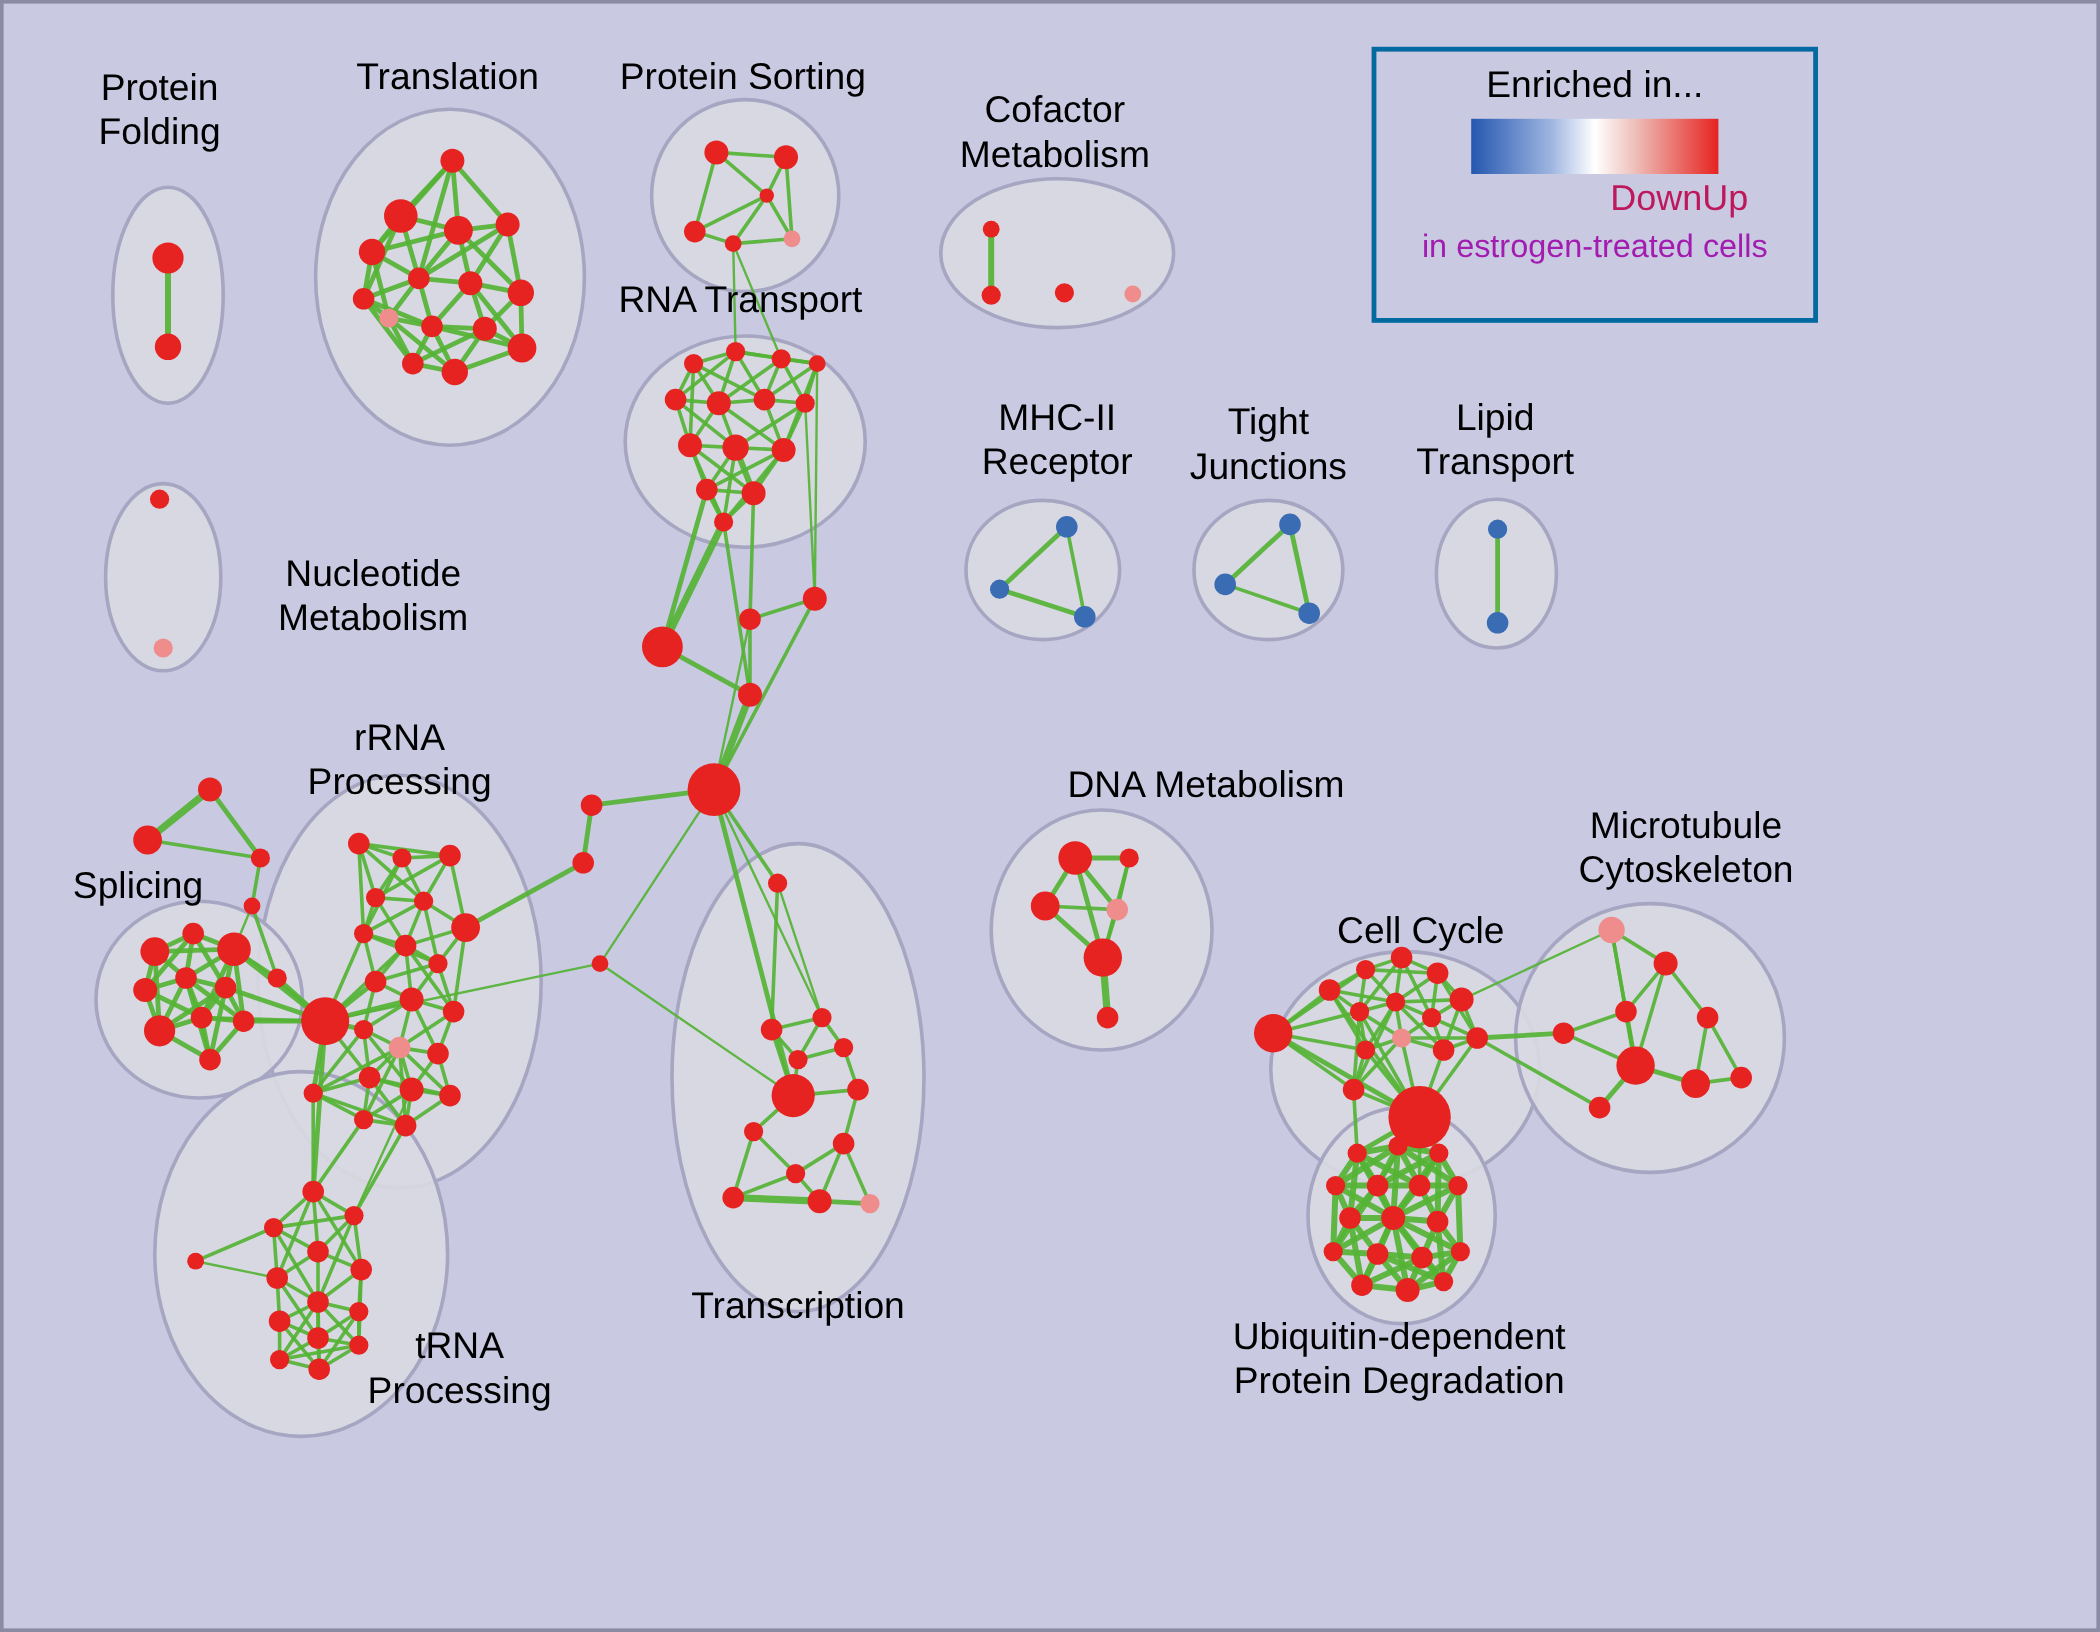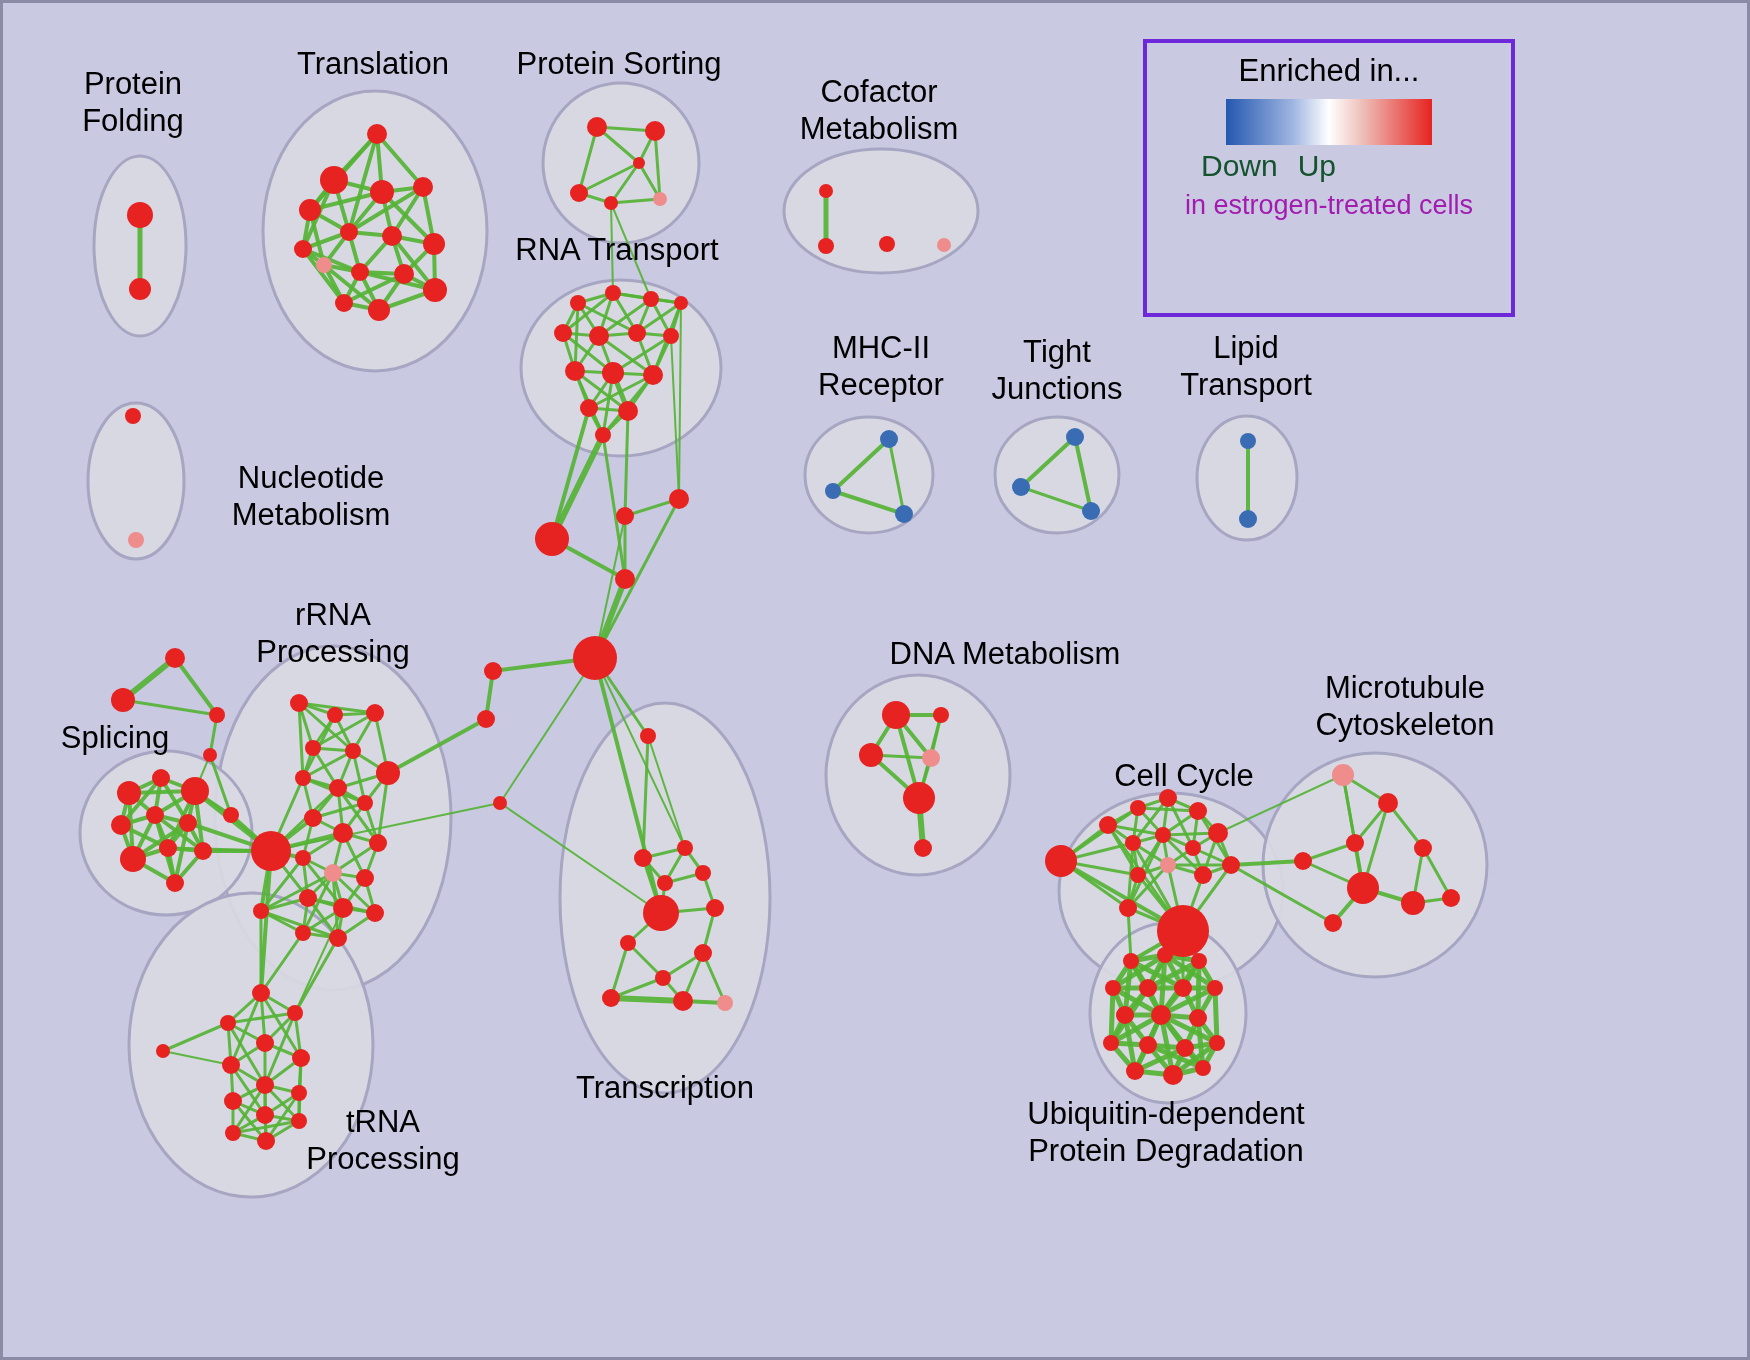--- a/index.html
+++ b/index.html
@@ -9,29 +9,29 @@
     border:3px solid #8b8ba5;box-sizing:border-box;overflow:hidden;
     font-family:"Liberation Sans",sans-serif;
   }
   #net{position:absolute;left:0;top:0;z-index:1;}
   .cluster-label{
     position:absolute;transform:translateX(-50%);
     text-align:center;font-size:31px;line-height:37px;color:#000;
     white-space:pre-line;z-index:2;
   }
   .legend{
-    position:absolute;left:1140px;top:36px;width:372px;height:278px;
-    z-index:3;box-sizing:border-box;border:4px solid #6d28d9;
+    position:absolute;left:1140px;top:36px;width:372px;height:230px;
+    z-index:3;box-sizing:border-box;border:4px solid #0369a1;
     background:#c9c9e2;text-align:center;padding:10px 16px 8px;
   }
   .legend-title{font-size:31px;color:#000;}
   .legend-bar{width:206px;height:46px;margin:10px auto 4px;}
   .legend-row{
-    display:flex;justify-content:flex-start;width:256px;
-    margin:2px auto 6px;font-size:30px;color:#14532d;gap:20px;
+    display:flex;justify-content:flex-end;width:256px;
+    margin:2px auto 6px;font-size:30px;color:#be185d;
   }
   .legend-sub{font-size:27px;line-height:33px;color:#a21caf;}
 </style>
 </head>
 <body>
 
 <div class="stage">
   <svg id="net" width="1750" height="1360">
       <ellipse cx="137" cy="243" rx="46" ry="90" fill="#d9d9e3" fill-opacity="0.92" stroke="#a6a6c2" stroke-width="3"></ellipse>
       <ellipse cx="372" cy="228" rx="112" ry="140" fill="#d9d9e3" fill-opacity="0.92" stroke="#a6a6c2" stroke-width="3"></ellipse>
@@ -671,21 +671,21 @@
       <circle cx="1108" cy="1040" r="8" fill="#e62320"></circle>
       <circle cx="1145" cy="1042" r="9" fill="#e62320"></circle>
       <circle cx="1182" cy="1045" r="9" fill="#e62320"></circle>
       <circle cx="1214" cy="1040" r="8" fill="#e62320"></circle>
       <circle cx="1132" cy="1068" r="9" fill="#e62320"></circle>
       <circle cx="1170" cy="1072" r="10" fill="#e62320"></circle>
       <circle cx="1200" cy="1065" r="8" fill="#e62320"></circle>
     </svg>
 
   <div id="labels">
-      <div class="cluster-label" style="left: 130px; top: 62px;">Protein
+      <div class="cluster-label" style="left: 130px; top: 51px;">Protein
 Folding</div>
       <div class="cluster-label" style="left: 370px; top: 42px;">Translation</div>
       <div class="cluster-label" style="left: 616px; top: 42px;">Protein Sorting</div>
       <div class="cluster-label" style="left: 876px; top: 70px;">Cofactor
 Metabolism</div>
       <div class="cluster-label" style="left: 614px; top: 228px;">RNA Transport</div>
       <div class="cluster-label" style="left: 276px; top: 456px; margin-left: 32px;">Nucleotide
 Metabolism</div>
       <div class="cluster-label" style="left: 878px; top: 326px;">MHC-II
 Receptor</div>

